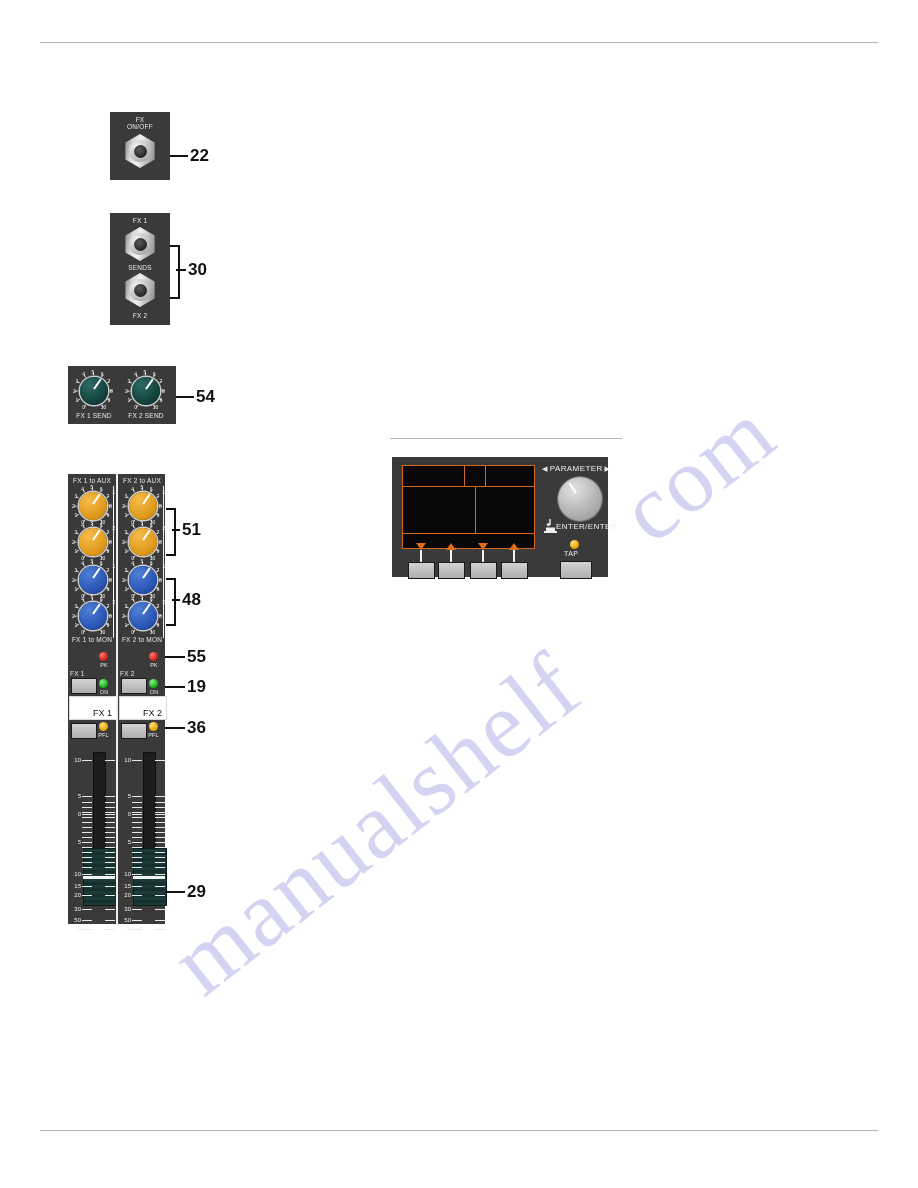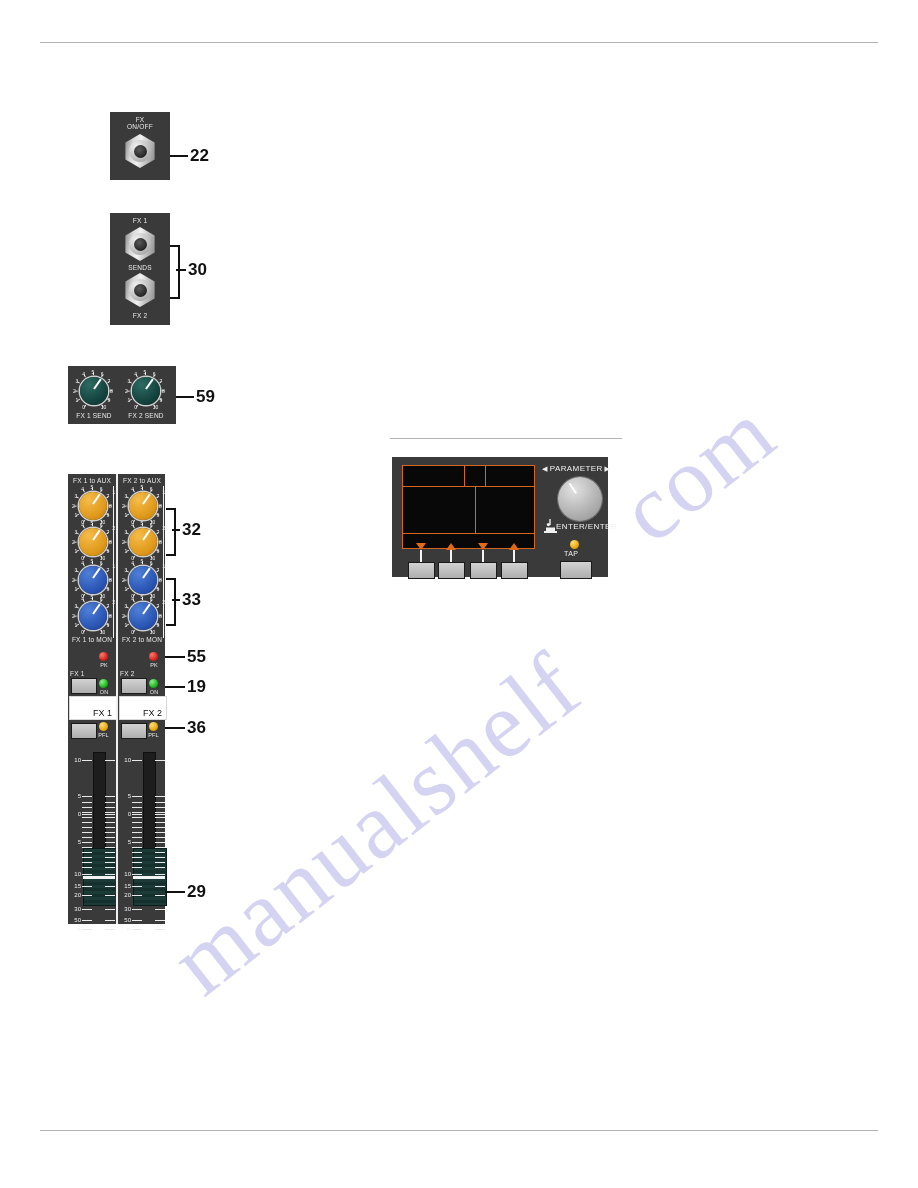--- a/index.html
+++ b/index.html
@@ -181,21 +181,21 @@
         <div class="num" style="left: 36px; top: 17.5px;">8</div>
         <div class="num" style="left: 33.5215px; top: 26.75px;">9</div>
         <div class="num" style="left: 26.75px; top: 33.5215px;">10</div>
       </div>
     <div class="dial teal"></div>
       <div class="ptr"></div>
   </div>
   <div class="pnl-lbl" style="left:52px;top:46px;width:52px;">FX 2 SEND</div>
 </div>
 <div class="lead" style="left:176px;top:396px;width:18px;"></div>
-<div class="callnum" style="left:196px;top:387px;">59</div>
+<div class="callnum" style="left:196px;top:387px;">54</div>
 
 <div class="panel" id="panel-channel-strip" style="left:68px;top:474px;width:97px;height:450px;">
 
   <div id="col-0" style="position:absolute;left:0;top:0;width:48px;height:450px;">
     <div class="pnl-lbl" style="left:0;top:3px;width:48px;">FX 1 to AUX</div>
     <div class="knob" style="left:5px;top:12px;">
       <div class="scale">
           <div class="tk" style="transform: rotate(-150deg);"></div>
           <div class="tk" style="transform: rotate(-120deg);"></div>
           <div class="tk" style="transform: rotate(-90deg);"></div>
@@ -585,25 +585,25 @@
     </div>
 <div style="position: absolute; left: 45px; top: 12px; width: 1.3px; height: 78px; background: rgb(239, 239, 239);"></div>
     <div style="position: absolute; left: 45px; top: 86px; width: 1.3px; height: 78px; background: rgb(239, 239, 239);"></div>
     <div style="position: absolute; left: 95px; top: 12px; width: 1.3px; height: 78px; background: rgb(239, 239, 239);"></div>
     <div style="position: absolute; left: 95px; top: 86px; width: 1.3px; height: 78px; background: rgb(239, 239, 239);"></div>
     <div style="position: absolute; left: 48px; top: 0px; width: 1.5px; height: 450px; background: rgb(239, 239, 239);"></div>
   </div>
 
 <div class="brack" style="left:166px;top:508px;height:44px;"></div>
 <div class="lead" style="left:172px;top:529px;width:8px;"></div>
-<div class="callnum" style="left:182px;top:520px;">32</div>
+<div class="callnum" style="left:182px;top:520px;">51</div>
 
 <div class="brack" style="left:166px;top:578px;height:44px;"></div>
 <div class="lead" style="left:172px;top:599px;width:8px;"></div>
-<div class="callnum" style="left:182px;top:590px;">33</div>
+<div class="callnum" style="left:182px;top:590px;">48</div>
 
 <div class="lead" style="left:165px;top:656px;width:20px;"></div>
 <div class="callnum" style="left:187px;top:647px;">55</div>
 
 <div class="lead" style="left:165px;top:686px;width:20px;"></div>
 <div class="callnum" style="left:187px;top:677px;">19</div>
 
 <div class="lead" style="left:165px;top:727px;width:20px;"></div>
 <div class="callnum" style="left:187px;top:718px;">36</div>
 

